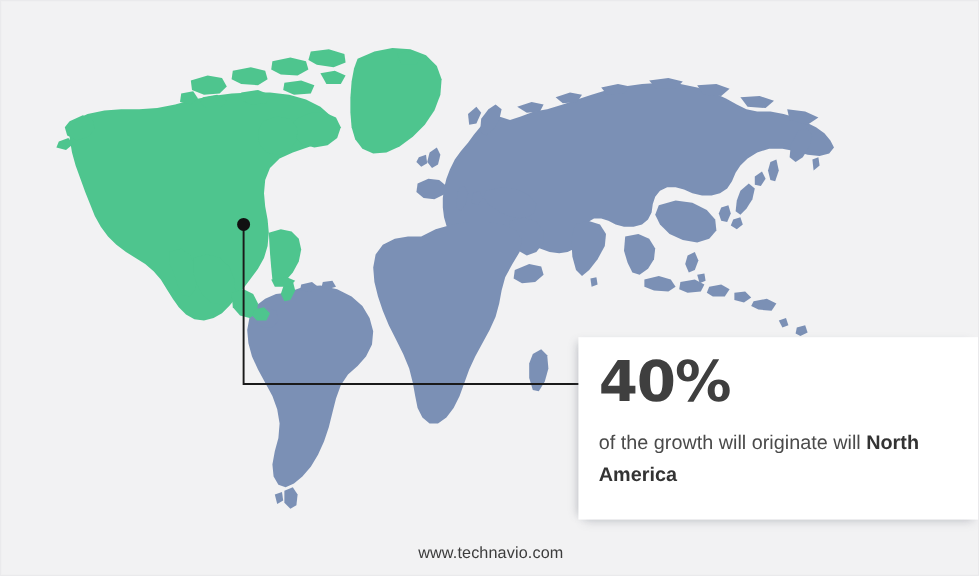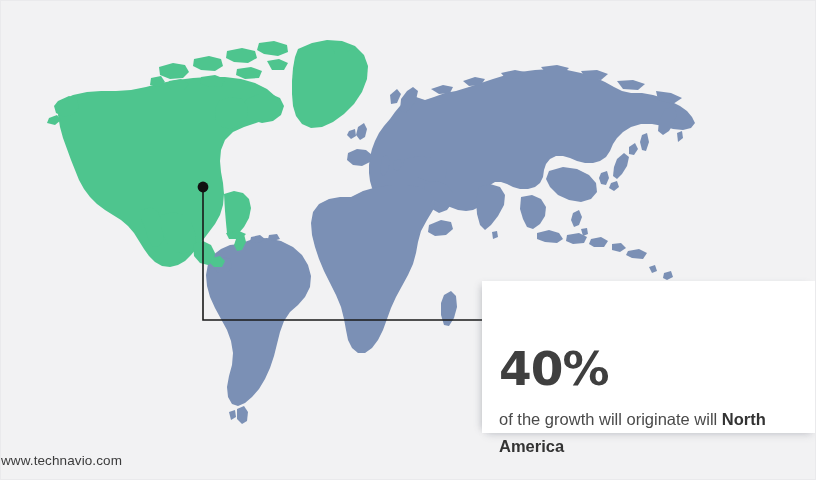--- a/index.html
+++ b/index.html
@@ -47,22 +47,21 @@
     left: 481px;
     top: 280px;
     width: 335px;
     height: 152px;
     background: #ffffff;
     box-sizing: border-box;
     box-shadow: -5px 0 7px -4px rgba(90, 95, 110, 0.30),
                  0 6px 8px -5px rgba(90, 95, 110, 0.28);
   }
   #callout-inner {
-    padding: 28px 0 0 17px;
-    margin-top: 36px;
+    padding: 14px 0 0 17px;
   }
   #stat-value {
     font-family: "DejaVu Sans", sans-serif;
     font-size: 47px;
     font-weight: bold;
     line-height: 1.04;
     letter-spacing: -1px;
     color: #3f3f3f;
     white-space: nowrap;
   }
@@ -77,21 +76,21 @@
   #stat-desc .region {
     font-weight: bold;
     color: #333333;
   }
   
   #footer {
     position: absolute;
     left: 0;
     top: 452px;
     width: 816px;
-    text-align: left;
+    text-align: center;
     font-family: "Liberation Sans", sans-serif;
     font-size: 13.5px;
     color: #3c3c3c;
     letter-spacing: 0.1px;
   }
 </style>
 </head>
 <body>
 
 <div id="canvas">

